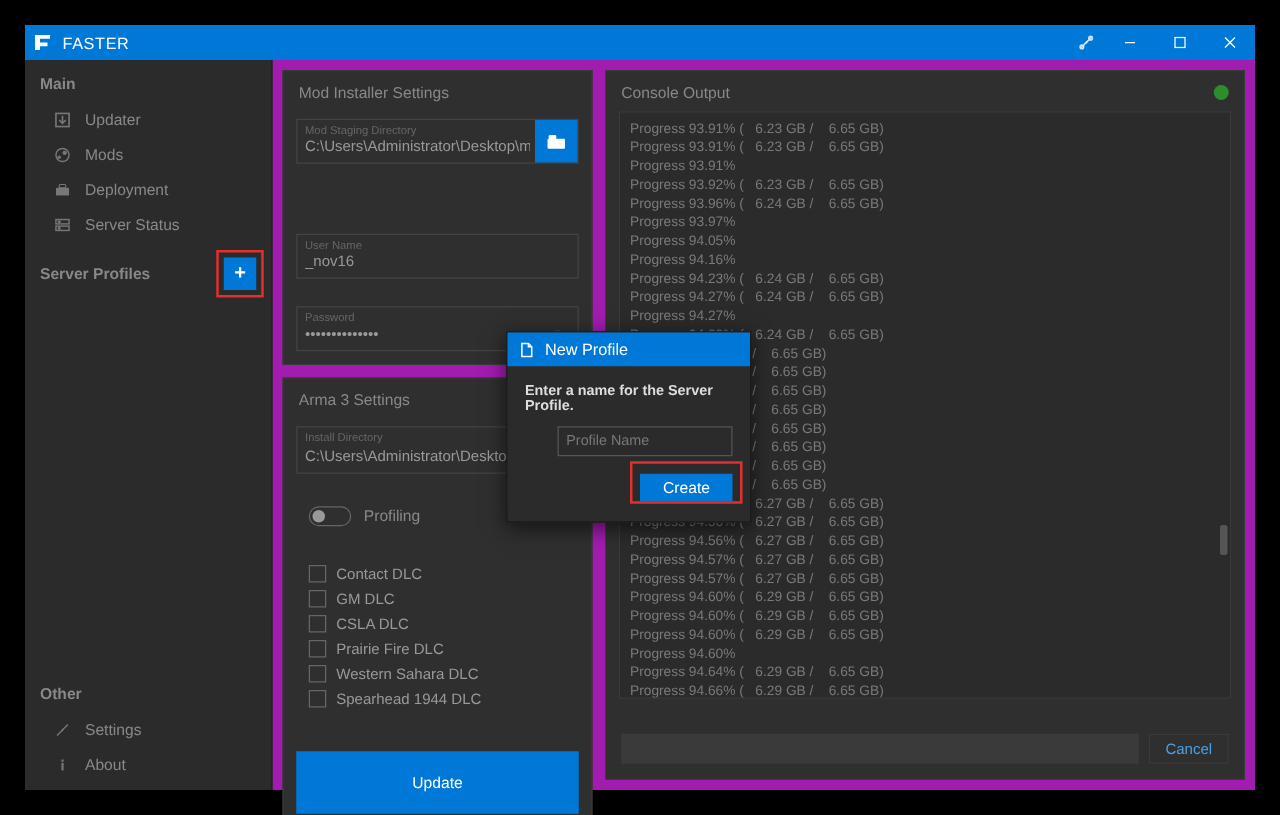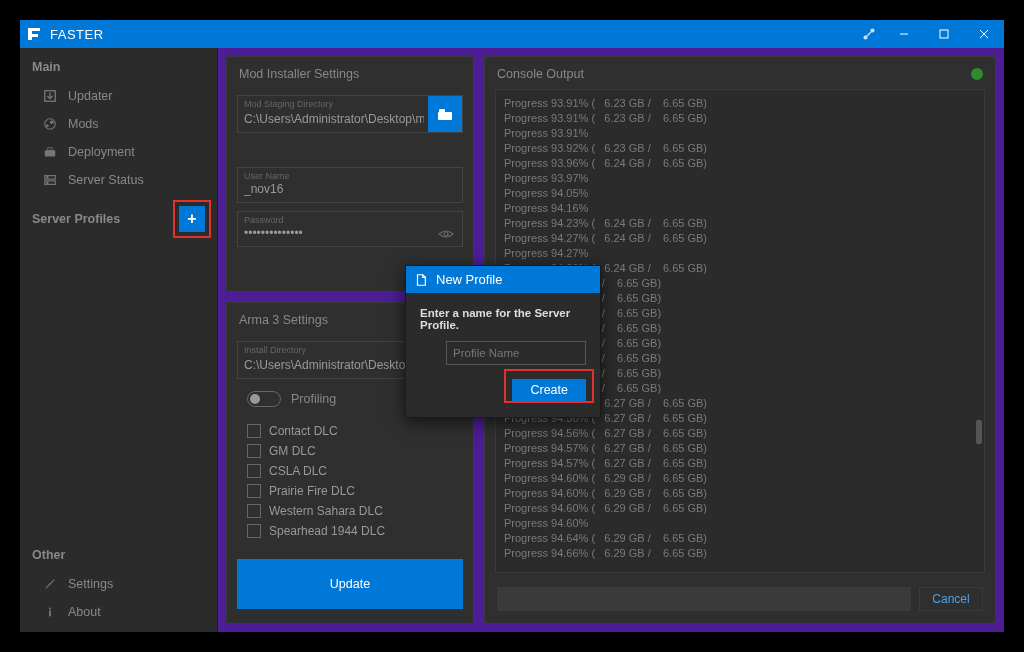--- a/index.html
+++ b/index.html
@@ -1,20 +1,20 @@
 <!DOCTYPE html>
 <html><head>
 <meta charset="utf-8">
 <style>
   * { box-sizing: border-box; margin: 0; padding: 0; font-family: "Segoe UI", Arial, sans-serif; }
   body { background: #000; width: 1024px; height: 652px; overflow: hidden; position: relative; }
 
   .window {
     position: absolute; left: 20px; top: 20px; right: 20px; bottom: 20px;
-    background: #4c1d95; display: flex; flex-direction: column;
+    background: #a21caf; display: flex; flex-direction: column;
   }
   .titlebar {
     height: 28px; background: #0078d7; display: flex; align-items: center;
     color: #fff; font-size: 12px; position: relative;
   }
   .titlebar .logo {
     width: 28px; height: 28px; display: flex; align-items: center; justify-content: center;
   }
   .titlebar .title { flex: 0 0 auto; padding-left: 2px; font-size: 13px; letter-spacing: 0.5px; }
   .titlebar .spacer { flex: 1; }
@@ -53,21 +53,21 @@
   .panel {
     background:#2f2f2f; border:1px solid #3a3a3a; display:flex; flex-direction:column;
   }
   .panel-left { width: 248px; }
   .panel-right { flex:1; min-width:0; }
 
   .panel-title {
     padding: 10px 12px 8px 12px; color:#888; font-size:12.5px;
     display:flex; align-items:center; justify-content:space-between;
   }
-  .panel-body { padding: 6px 10px 10px 10px; flex:1; display:flex; flex-direction:column; gap:8px; min-height:0; }
+  .panel-body { padding: 6px 10px 10px 10px; flex:1; display:flex; flex-direction:column; gap:22px; min-height:0; }
 
   .field {
     border:1px solid #444; background:#2f2f2f; padding:4px 6px 6px 6px; position:relative;
     display:flex; align-items:flex-end; gap:6px;
   }
   .field .lbl { position:absolute; top:3px; left:6px; font-size:9px; color:#666; }
   .field .val { color:#999; font-size:12px; padding-top:10px; flex:1; overflow:hidden; white-space:nowrap; }
   .field .eye { color:#555; width:18px; text-align:center; }
   .browse-btn {
     width:34px; height:100%; background:#0078d7; display:flex; align-items:center; justify-content:center;

